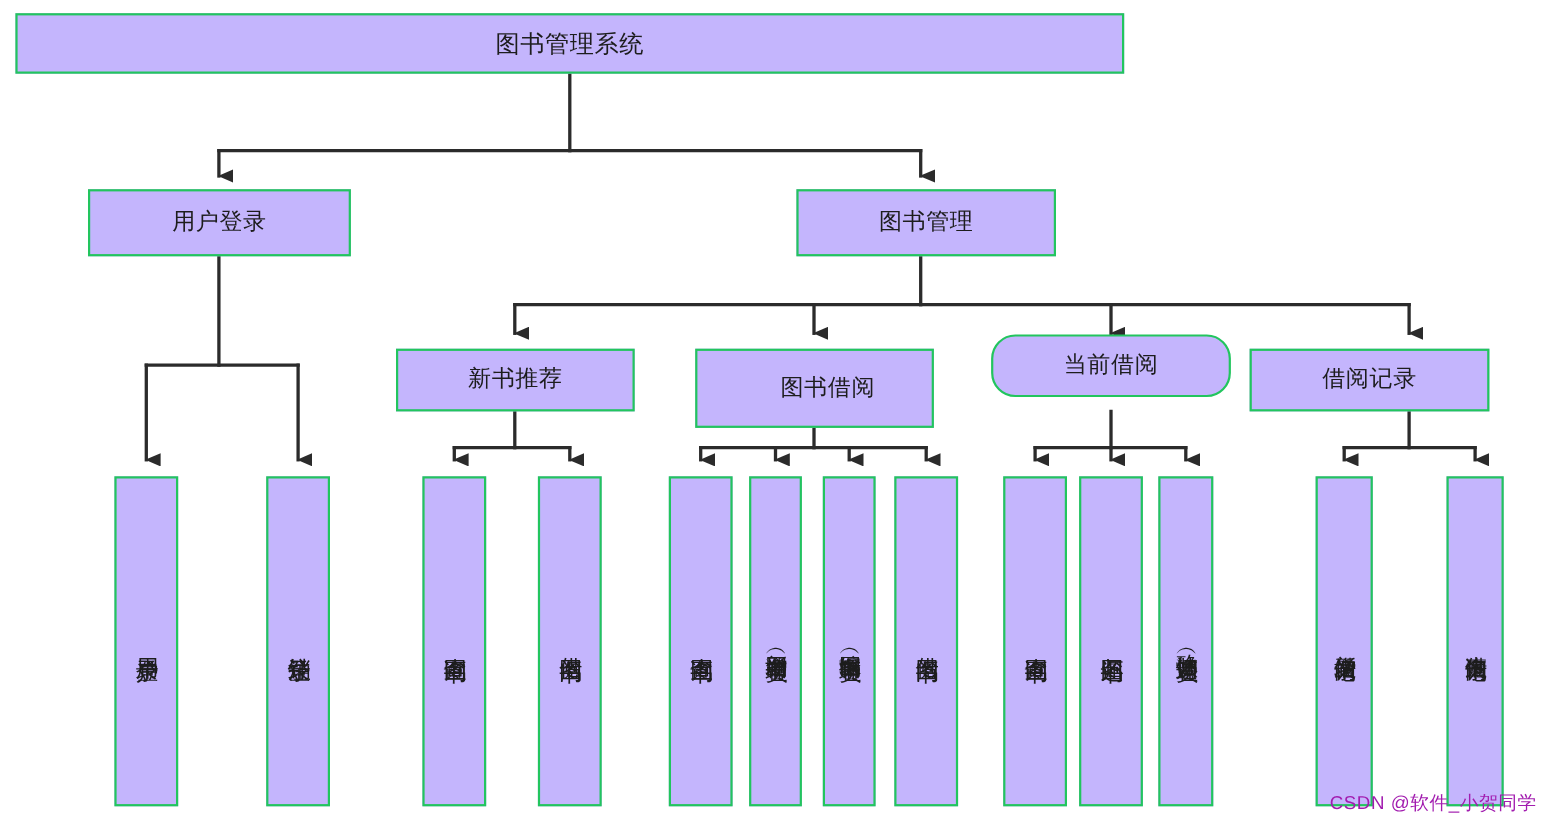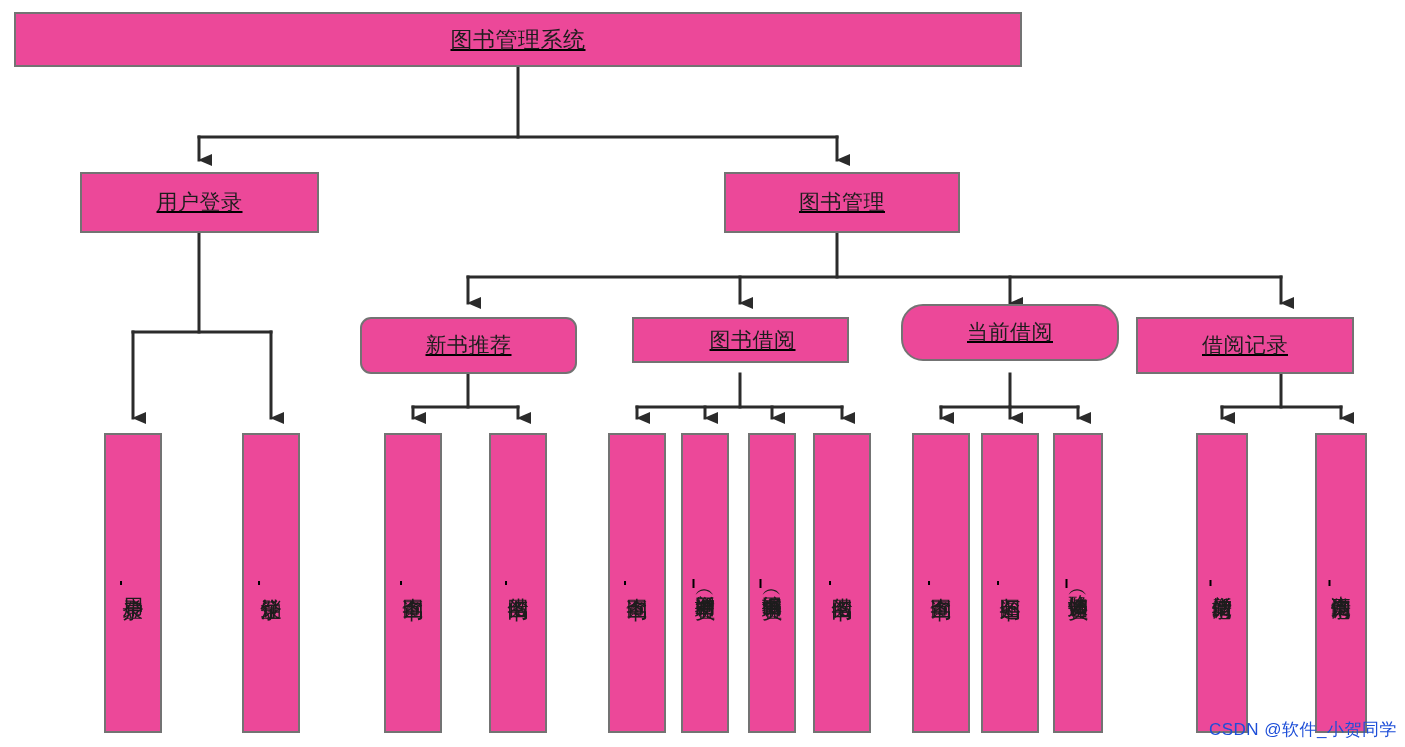--- a/index.html
+++ b/index.html
@@ -22,27 +22,26 @@
     position: absolute;
     left: 0;
     top: 0;
     width: 1405px;
     height: 747px;
     pointer-events: none;
   }
   .node {
     position: absolute;
     box-sizing: border-box;
-    background: #ec4899;
-    border: 2px solid #737373;
+    background: #c4b5fd;
+    border: 2px solid #22c55e;
     display: flex;
     align-items: center;
     justify-content: center;
     overflow: hidden;
-    text-decoration: underline;
   }
   .node-label {
     color: #1d1d1d;
     text-align: center;
     line-height: 1.18;
     white-space: nowrap;
     letter-spacing: 0.5px;
   }
   
   .node.horiz .node-label {
@@ -66,21 +65,21 @@
     white-space: nowrap;
   }
   .node.vert.narrow .node-label {
     font-size: 20px;
   }
   #watermark {
     position: absolute;
     right: 8px;
     bottom: 6px;
     font-size: 17px;
-    color: #1d4ed8;
+    color: #a21caf;
     letter-spacing: 0.5px;
     white-space: nowrap;
     user-select: none;
   }
 </style>
 </head>
 <body>
 
 <div id="diagram-root">
 
@@ -139,25 +138,25 @@
   </div>
 
   <div class="node horiz" style="left:80px; top:172px; width:239px; height:61px;">
     <span class="node-label">用户登录</span>
   </div>
 
   <div class="node horiz" style="left:712px; top:172px; width:236px; height:61px;margin-left:12px;">
     <span class="node-label">图书管理</span>
   </div>
 
-  <div class="node horiz" style="left:360px; top:317px; width:217px; height:57px;border-radius:11px;">
+  <div class="node horiz" style="left:360px; top:317px; width:217px; height:57px;">
     <span class="node-label">新书推荐</span>
   </div>
 
-  <div class="node horiz" style="left:632px; top:317px; width:217px; height:46px;padding-left:24px;">
+  <div class="node horiz" style="left:632px; top:317px; width:217px; height:72px;padding-left:24px;">
     <span class="node-label">图书借阅</span>
   </div>
 
   <div class="node horiz" style="left:901px; top:304px; width:218px; height:57px;border-radius:22px;">
     <span class="node-label">当前借阅</span>
   </div>
 
   <div class="node horiz" style="left:1136px; top:317px; width:218px; height:57px;">
     <span class="node-label">借阅记录</span>
   </div>

